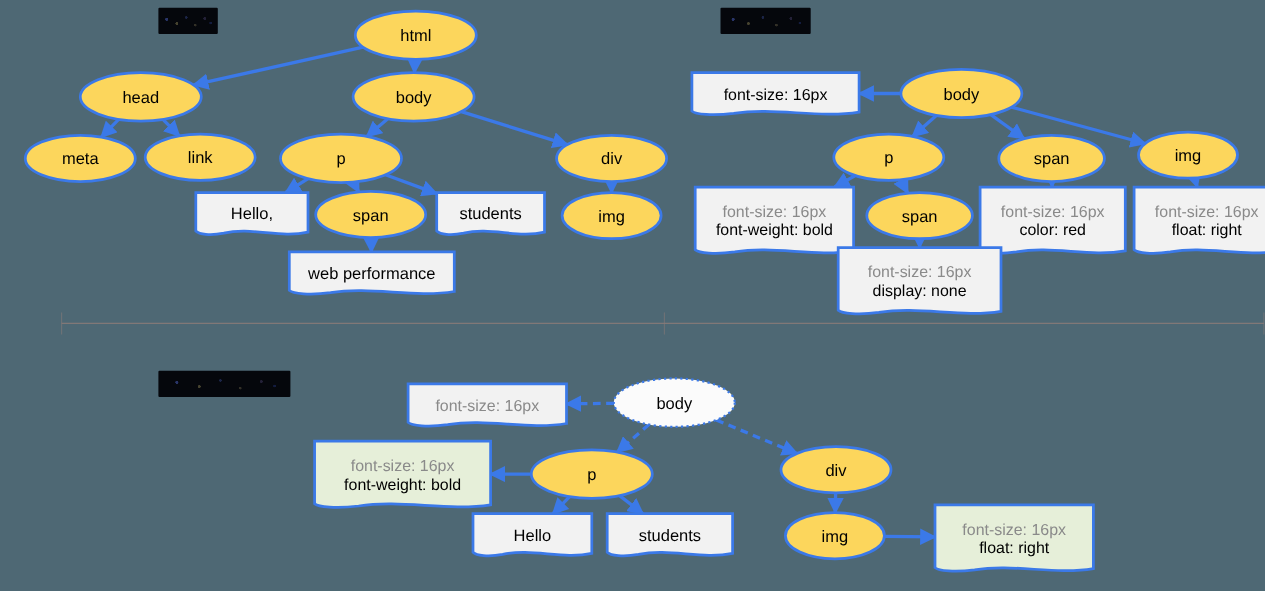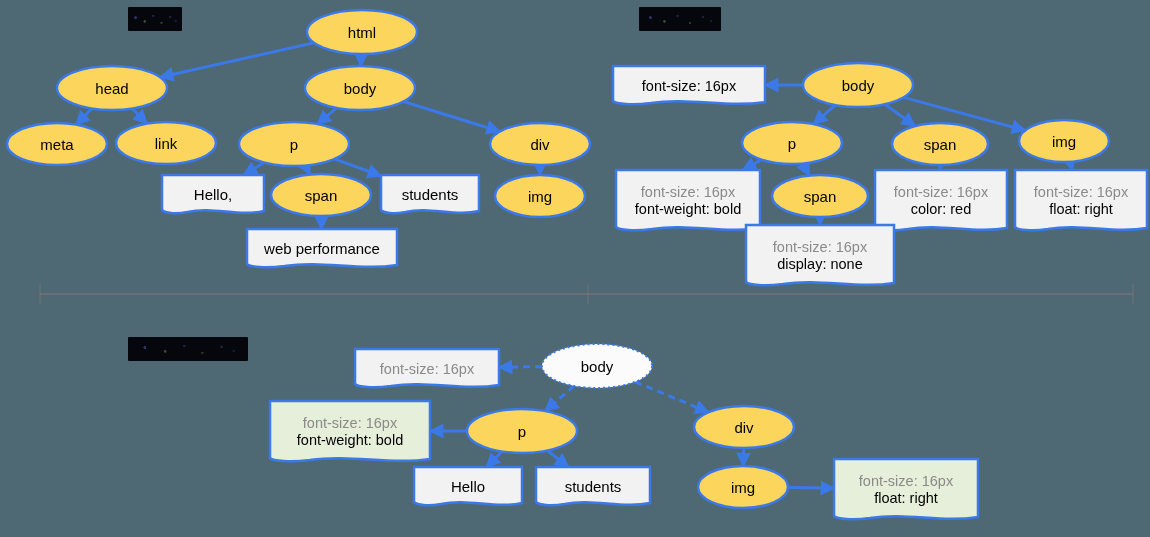--- a/index.html
+++ b/index.html
@@ -9,21 +9,21 @@
   body {
     width: 1150px;
     height: 537px;
     background: #4e6874;
     font-family: "Liberation Sans", sans-serif;
     overflow: hidden;
     position: relative;
   }
   #stage {
     position: absolute;
-    left: 0; top: 0;
+    left: 16px; top: 0;
     width: 948px;
     height: 537px;
   }
   svg.board {
     position: absolute;
     left: 0; top: 0;
     width: 1150px;
     height: 537px;
     display: block;
   }

